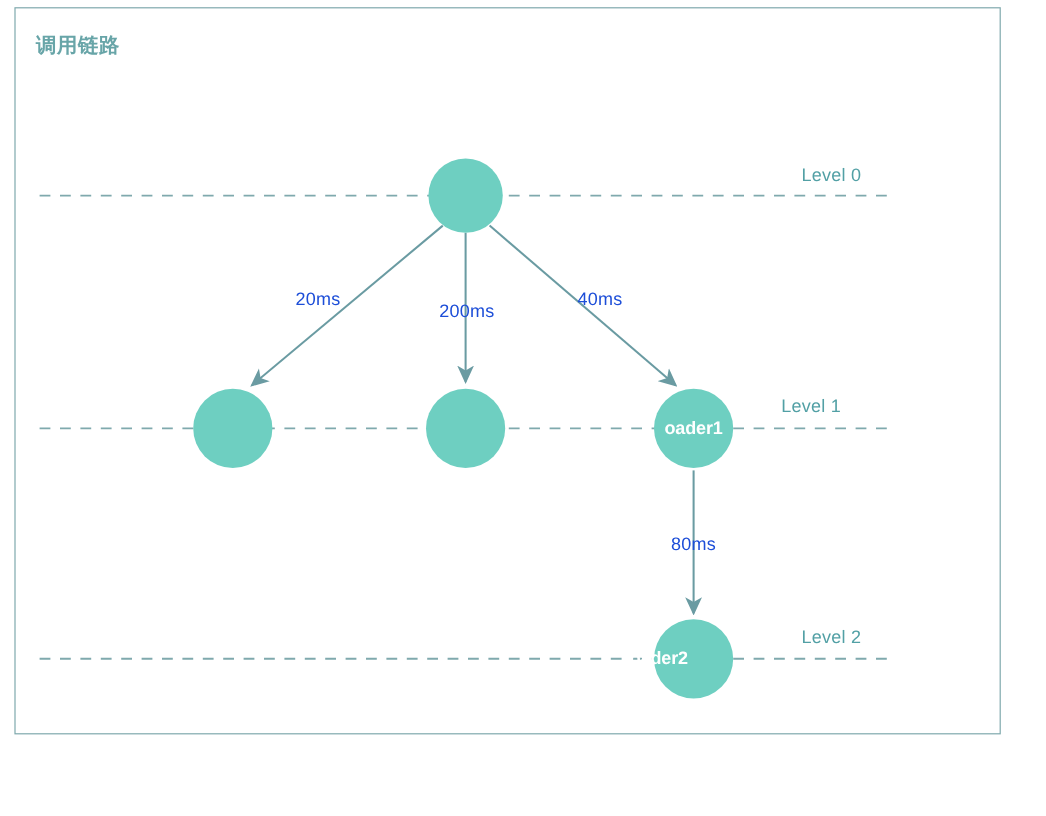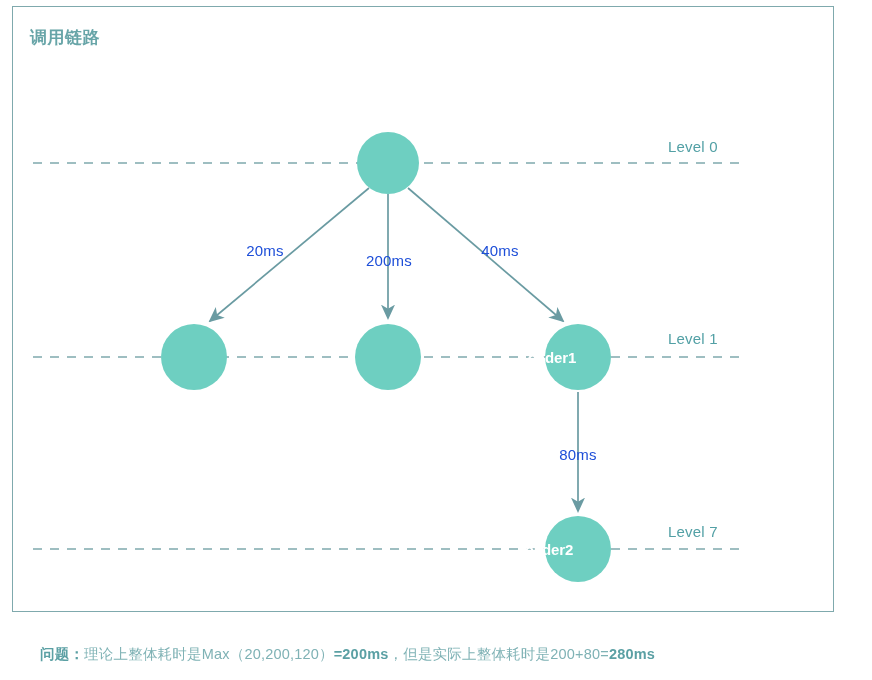--- a/index.html
+++ b/index.html
@@ -140,28 +140,25 @@
     <g>
       <circle cx="388" cy="163" r="31" fill="#6ecfc1"></circle>
       <circle cx="194" cy="357" r="33" fill="#6ecfc1"></circle>
       <circle cx="388" cy="357" r="33" fill="#6ecfc1"></circle>
       <circle cx="578" cy="357" r="33" fill="#6ecfc1"></circle>
       <circle cx="578" cy="549" r="33" fill="#6ecfc1"></circle>
     </g>
   </svg>
 
   <div class="level-label" style="left:668px; top:138px;">Level 0</div>
-  <div class="level-label" style="left:668px; top:330px;">Level 1</div>
-  <div class="level-label" style="left:668px; top:523px;">Level 7</div>
+  <div class="level-label" style="left:651px; top:330px;">Level 1</div>
+  <div class="level-label" style="left:668px; top:523px;">Level 2</div>
 
   <div class="edge-label" style="left:265px; top:250px;">20ms</div>
   <div class="edge-label" style="left:389px; top:260px;">200ms</div>
   <div class="edge-label" style="left:500px; top:250px;">40ms</div>
   <div class="edge-label" style="left:578px; top:454px;">80ms</div>
 
-  <div class="node-text" style="left:552px; top:357px;">oader1</div>
+  <div class="node-text" style="left:578px; top:357px;">oader1</div>
   <div class="node-text" style="left:549px; top:549px;">oader2</div>
 
-  <div class="caption">
-    <span class="lead">问题：</span><span>理论上整体耗时是Max（20,200,120）</span><b>=200ms</b><span>，但是实际上整体耗时是200+80=</span><b>280ms</b>
-  </div>
 
 </div>
 
 </body></html>

